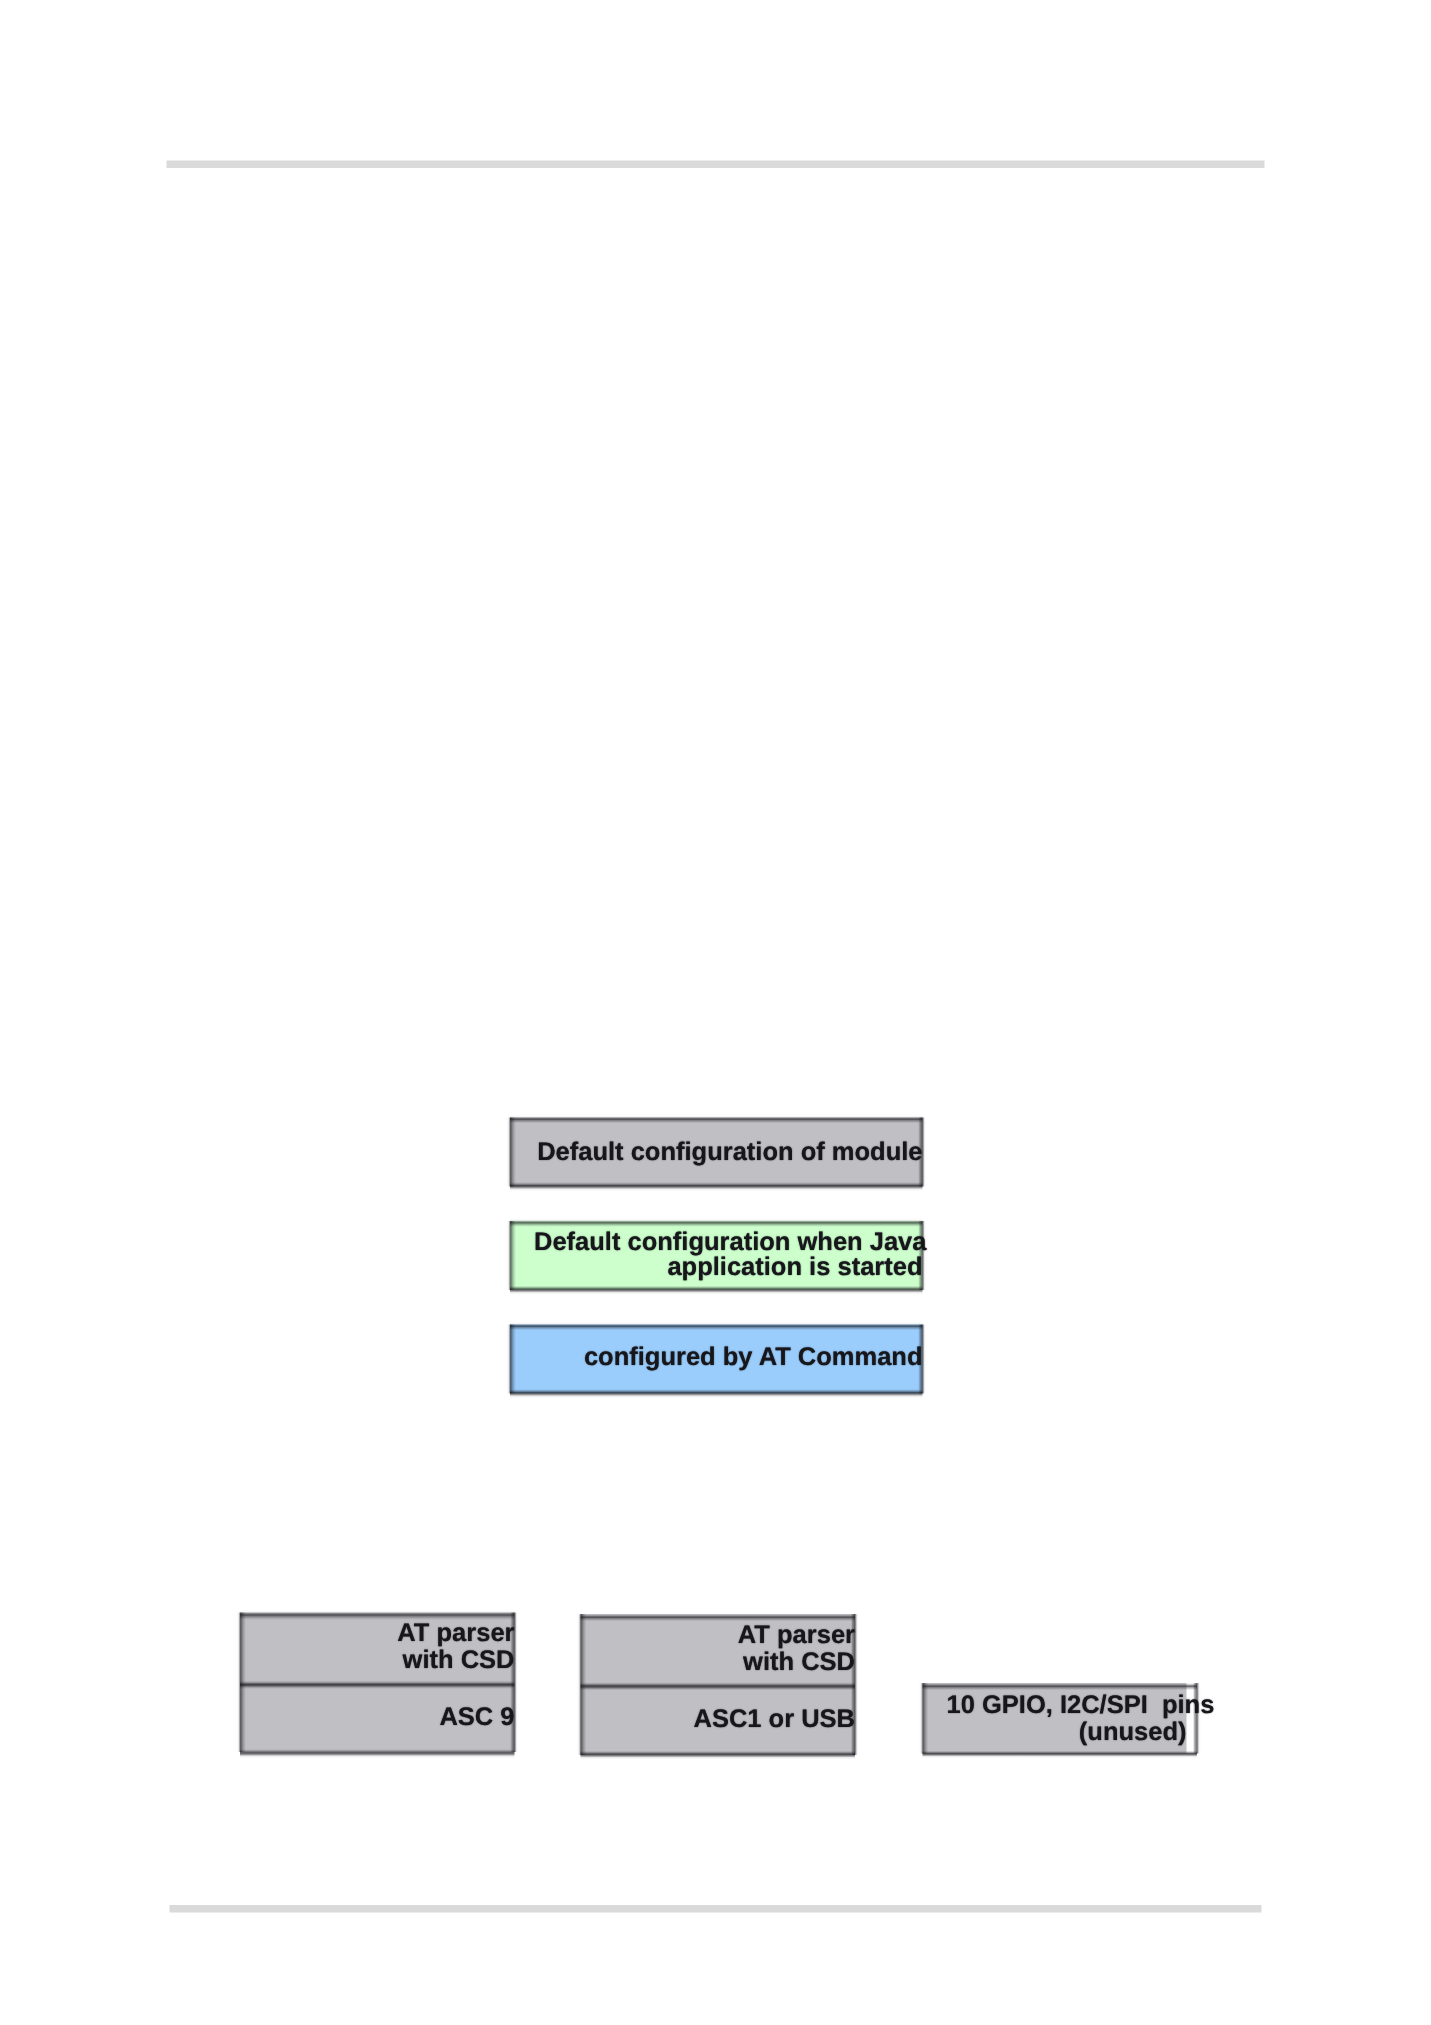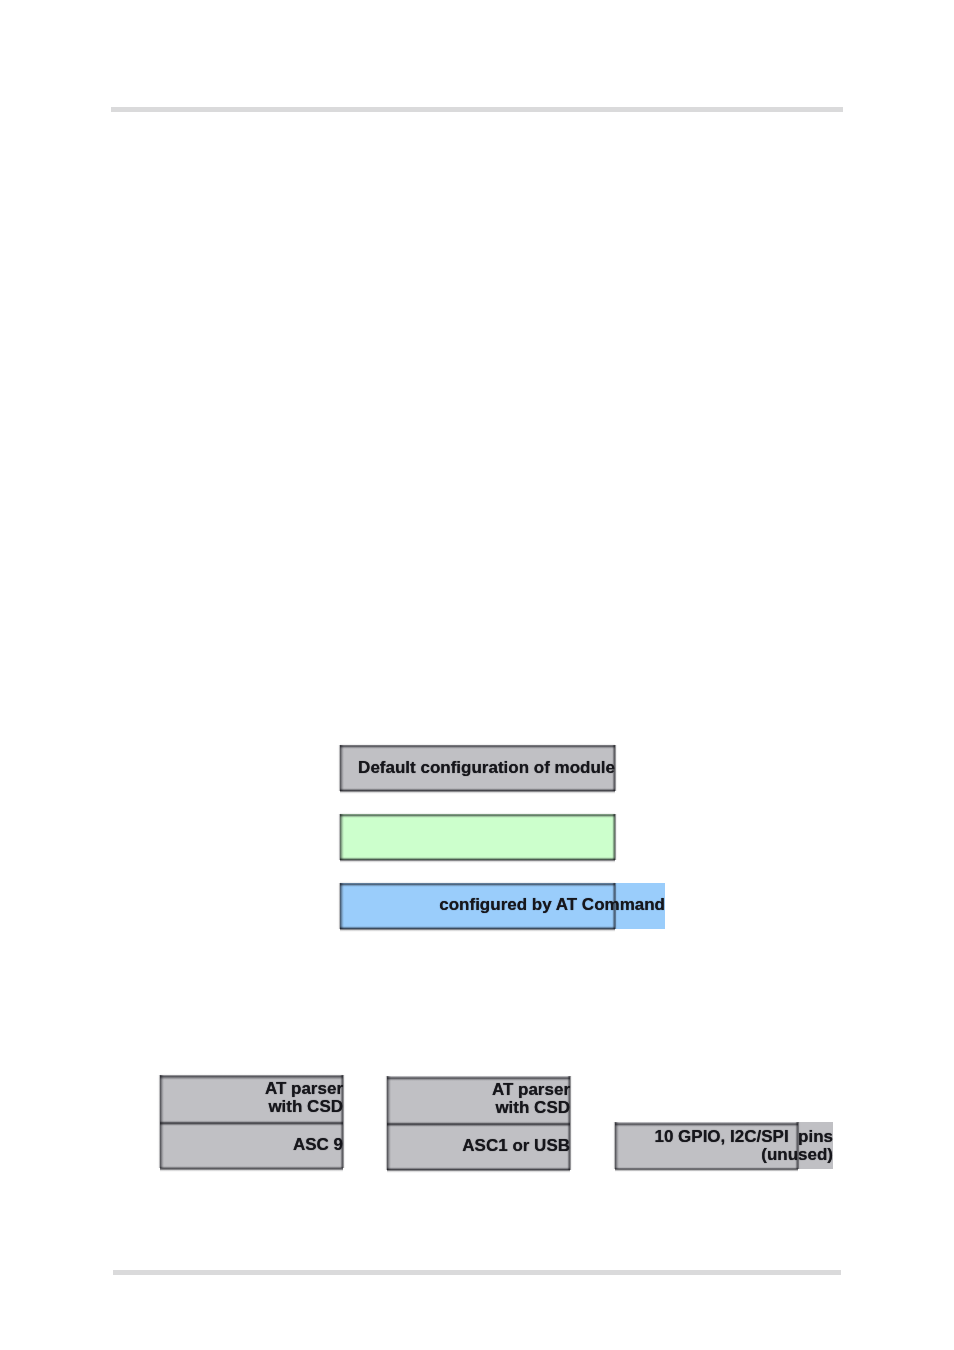--- a/index.html
+++ b/index.html
@@ -48,23 +48,25 @@
     <div class="e er" style="left:271.6px;top:0px;height:46.5px"></div>
     <div class="cap" style="top:14.1px">Default configuration of module</div>
   </div>
 
   <div class="panel" style="left:340px;top:813.5px;width:275px;height:46.5px">
     <div class="fill" style="background-color: rgb(204, 255, 204);"></div>
     <div class="e et" style="left:0px;top:-1.9px;width:275px"></div>
     <div class="e eb" style="left:0px;top:43.7px;width:275px"></div>
     <div class="e el" style="left:-3.0px;top:0px;height:46.5px"></div>
     <div class="e er" style="left:271.6px;top:0px;height:46.5px"></div>
+    <div class="cap" style="top:5.1px">Default configuration when Java
+application is started</div>
   </div>
 
-  <div class="panel" style="left:340px;top:882.5px;width:325px;height:46.5px">
+  <div class="panel" style="left:340px;top:882.5px;width:275px;height:46.5px">
     <div class="fill" style="background-color: rgb(154, 205, 251);"></div>
     <div class="e et" style="left:0px;top:-1.9px;width:275px"></div>
     <div class="e eb" style="left:0px;top:43.7px;width:275px"></div>
     <div class="e el" style="left:-3.0px;top:0px;height:46.5px"></div>
     <div class="e er" style="left:271.6px;top:0px;height:46.5px"></div>
     <div class="cap" style="top:13.7px">configured by AT Command</div>
   </div>
 
   <div class="panel" style="left:160px;top:1075.3px;width:183px;height:93.2px">
     <div class="fill" style="background-color: rgb(192, 192, 196);"></div>
@@ -83,21 +85,21 @@
     <div class="e et" style="left:0px;top:-1.9px;width:183px"></div>
     <div class="e eb" style="left:0px;top:91.0px;width:183px"></div>
     <div class="e el" style="left:-3.0px;top:0px;height:93.2px"></div>
     <div class="e er" style="left:179.6px;top:0px;height:93.2px"></div>
     <div class="e ed" style="left:0;top:44.5px;width:183px"></div>
     <div class="cap" style="top:5.0px">AT parser
 with CSD</div>
     <div class="cap" style="top:60.4px">ASC1 or USB</div>
   </div>
 
-  <div class="panel" style="left:615px;top:1122px;width:218px;height:47px">
+  <div class="panel" style="left:615px;top:1122px;width:176px;height:47px">
     <div class="fill" style="background-color: rgb(192, 192, 196);"></div>
     <div class="e et" style="left:0px;top:-1.5px;width:183px"></div>
     <div class="e eb" style="left:0px;top:44.6px;width:183px"></div>
     <div class="e el" style="left:-3.0px;top:0px;height:47px"></div>
     <div class="e er" style="left:179.6px;top:0px;height:47px"></div>
     <div class="cap" style="top:6.2px">10 GPIO, I2C/SPI  pins
 (unused)</div>
   </div>
 
 </div>

